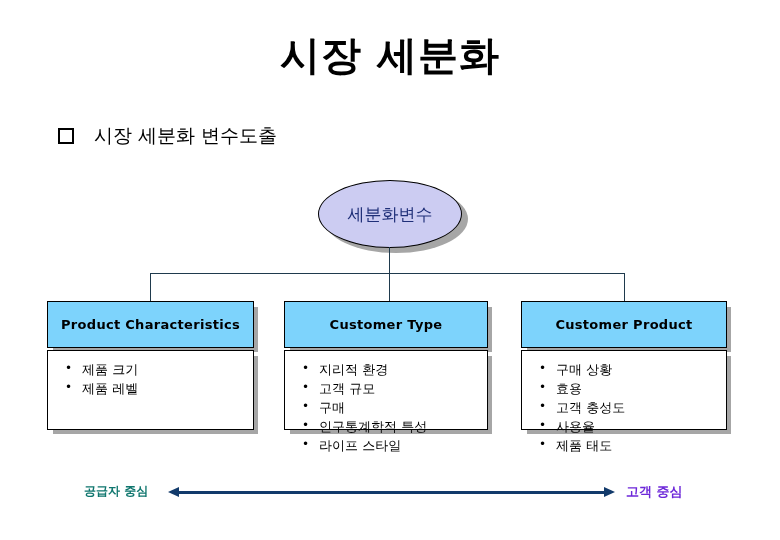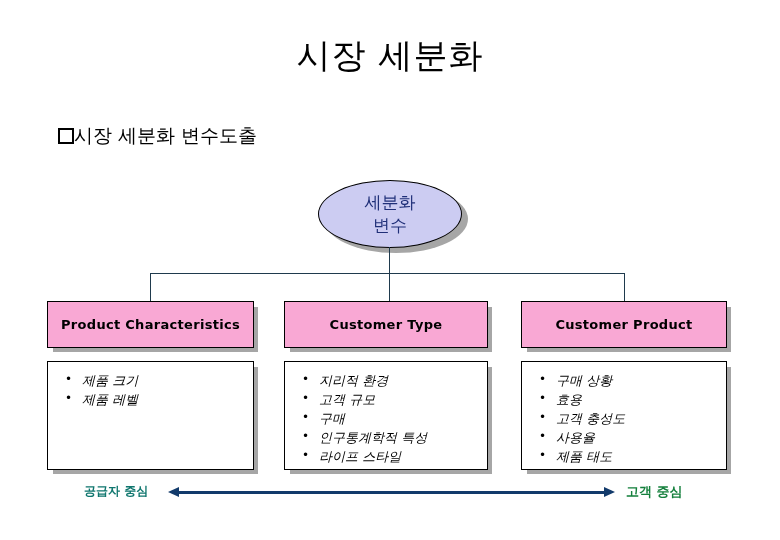--- a/index.html
+++ b/index.html
@@ -20,35 +20,35 @@
     background: #ffffff;
   }
 
   
   #slide-title {
     position: absolute;
     left: 0;
     top: 36px;
     width: 780px;
     text-align: center;
-    font-size: 34px;
-    font-weight: normal;
+    font-size: 40px;
+    font-weight: bold;
     color: #000000;
     letter-spacing: 1px;
     line-height: 38px;
   }
 
   
   #bullet-heading {
     position: absolute;
     left: 58px;
     top: 123px;
     display: flex;
     align-items: center;
-    gap: 0;
+    gap: 20px;
   }
   .sq-bullet {
     width: 12px;
     height: 12px;
     border: 2px solid #000000;
     background: #ffffff;
     display: inline-block;
     flex: 0 0 auto;
     position: relative;
     top: 1px;
@@ -73,21 +73,20 @@
     position: absolute;
     left: 318px;
     top: 180px;
     width: 144px;
     height: 68px;
     border-radius: 50%;
     background: #ccccf2;
     border: 1px solid #000000;
     box-sizing: border-box;
     display: flex;
-    flex-direction: column;
     align-items: center;
     justify-content: center;
     color: #1f2f78;
     font-size: 17px;
     line-height: 23px;
     text-align: center;
   }
 
   
   .conn {
@@ -108,42 +107,41 @@
   }
   #conn-drop-1 { left: 150px; top: 273px; width: 1px; height: 30px; }
   #conn-drop-3 { left: 624px; top: 273px; width: 1px; height: 30px; }
 
   
   .column { position: absolute; }
 
   .head-box {
     position: relative;
     height: 47px;
-    background: #f9a8d4;
+    background: #7dd3fc;
     border: 1px solid #000000;
     box-sizing: border-box;
     display: flex;
     align-items: center;
     justify-content: center;
     font-size: 13px;
     font-weight: bold;
     color: #000000;
     letter-spacing: 0.3px;
     box-shadow: 5px 5px 0 -1px #a6a6a6;
   }
   .body-box {
     position: relative;
-    margin-top: 13px;
-    height: 109px;
+    margin-top: 2px;
+    height: 80px;
     background: #ffffff;
     border: 1px solid #000000;
     box-sizing: border-box;
     padding: 9px 0 0 14px;
     box-shadow: 5px 5px 0 -1px #a6a6a6;
-    font-style: italic;
   }
   .body-box ul {
     list-style: none;
     margin: 0;
     padding: 0;
   }
   .body-box li {
     font-size: 13px;
     color: #000000;
     line-height: 19px;
@@ -173,21 +171,21 @@
     font-weight: bold;
     color: #0f766e;
     white-space: nowrap;
   }
   #axis-right-label {
     position: absolute;
     left: 626px;
     top: 483px;
     font-size: 13px;
     font-weight: bold;
-    color: #15803d;
+    color: #6d28d9;
     white-space: nowrap;
   }
   #axis-line {
     position: absolute;
     left: 178px;
     top: 491px;
     width: 427px;
     height: 3px;
     background: #123a6b;
   }

